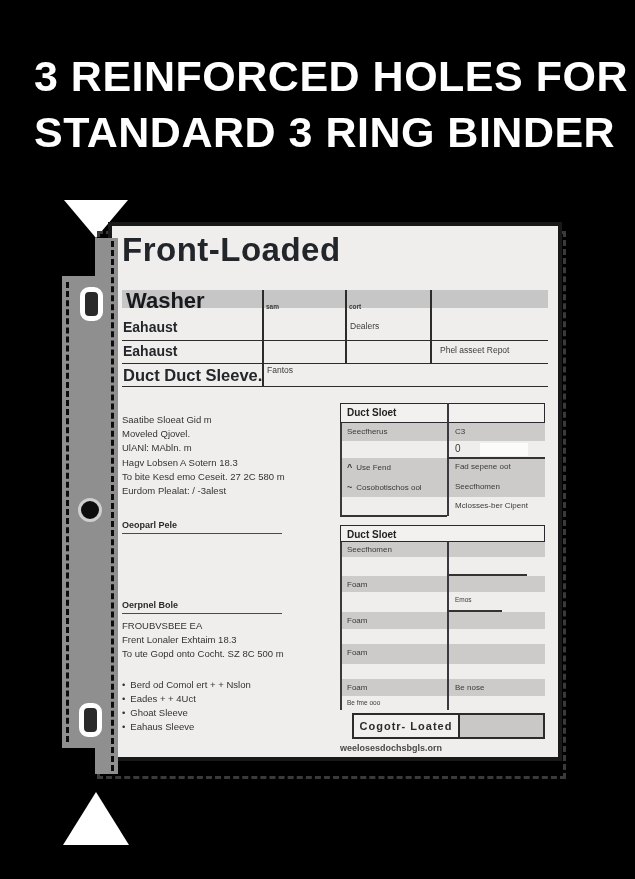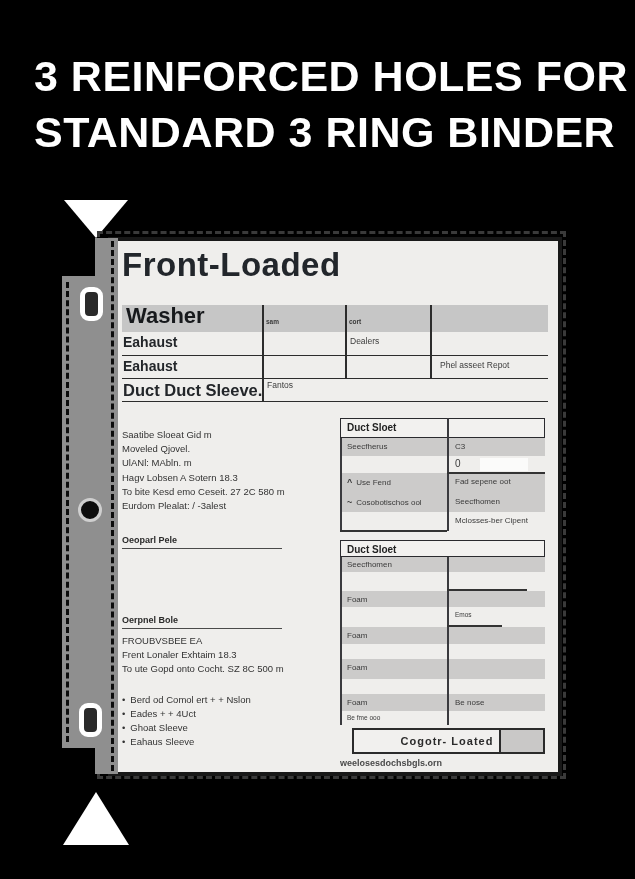--- a/index.html
+++ b/index.html
@@ -29,29 +29,29 @@
   .stitch-l{left:66px;top:282px;height:460px;}
   .stitch-r{left:111px;top:241px;height:530px;}
   .hole{position:absolute;z-index:4;box-sizing:border-box;}
   .hole-slot{width:23px;height:34px;border-radius:9px;background:#2a2a2a;border:5px solid #fff;}
   .hole-1{left:80px;top:287px;}
   .hole-round{left:78px;top:498px;width:24px;height:24px;border-radius:50%;
               background:#0d0d0d;border:3px solid #cfcfcf;}
   .hole-3{left:79px;top:703px;}
 
   
-  .doc{position:absolute;left:108px;top:237px;width:446px;height:531px;
+  .doc{position:absolute;left:108px;top:222px;width:446px;height:531px;
        background:#efeeec;border:4px solid #181818;z-index:1;color:#22262b;}
   .abs{position:absolute;}
 
   .doc-title{left:10px;top:5px;font-size:33px;font-weight:bold;letter-spacing:0.5px;color:#22262b;}
 
   
   .htable{left:10px;top:64px;width:426px;height:97px;}
-  .ht-bar{position:absolute;left:0;top:0;width:426px;height:27px;background:#c6c6c6;}
+  .ht-bar{position:absolute;left:0;top:0;width:426px;height:18px;background:#c6c6c6;}
   .ht-bar-label{position:absolute;left:4px;top:-2px;font-size:22px;font-weight:bold;color:#17191c;}
   .ht-colhdr{position:absolute;top:13px;font-size:6.5px;font-weight:bold;color:#3a3a3a;}
   .ht-row{position:absolute;left:0;width:426px;border-bottom:1.5px solid #2c2c2c;box-sizing:border-box;}
   .ht-rowB{top:27px;height:24px;}
   .ht-rowC{top:51px;height:23px;}
   .ht-rowD{top:74px;height:23px;}
   .ht-label{position:absolute;left:1px;top:2px;font-size:14px;font-weight:bold;color:#23262a;}
   .ht-labelD{font-size:16.5px;}
   .ht-cell{position:absolute;top:4px;font-size:8.5px;color:#3c3c3c;}
   .vd{position:absolute;width:1.5px;background:#2c2c2c;top:0;}
@@ -99,21 +99,21 @@
   .p2-r7{top:104px;height:15px;}
   .p2-r8{top:119px;height:20px;}
   .p2-r9{top:139px;height:15px;}
   .p2-r10{top:154px;height:17px;}
   .p2-r11{top:171px;height:14px;}
   .tiny{font-size:6.5px;}
 
   .footer-box{left:240px;top:487px;width:193px;height:26px;border:2px solid #2b2b2b;
               display:flex;box-sizing:border-box;}
   .fb-left{width:104px;background:#f1f0ee;text-align:center;font-size:11px;font-weight:bold;
-           color:#2b2b2b;line-height:22px;letter-spacing:1px;padding-left:41px;}
+           color:#2b2b2b;line-height:22px;letter-spacing:1px;}
   .fb-right{flex:1;background:#c9c8c7;border-left:2px solid #2b2b2b;}
   .website{left:228px;top:517px;width:205px;text-align:left;font-size:9px;
            font-weight:bold;color:#4a4a4a;}
   .chk{font-weight:bold;margin-right:4px;font-size:9px;}
 </style>
 </head>
 <body>
 
 <div class="canvas">
 

